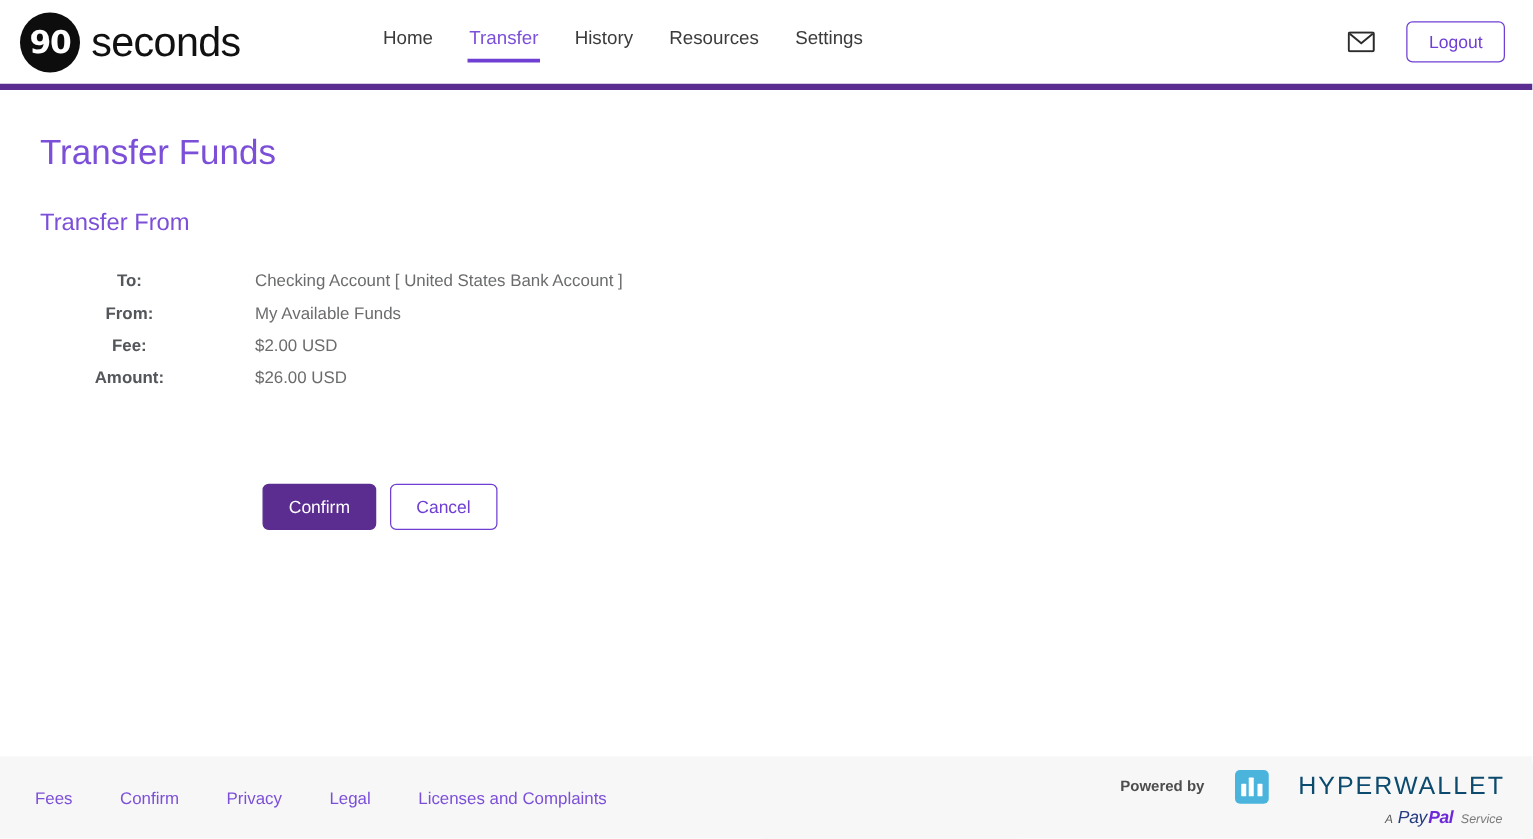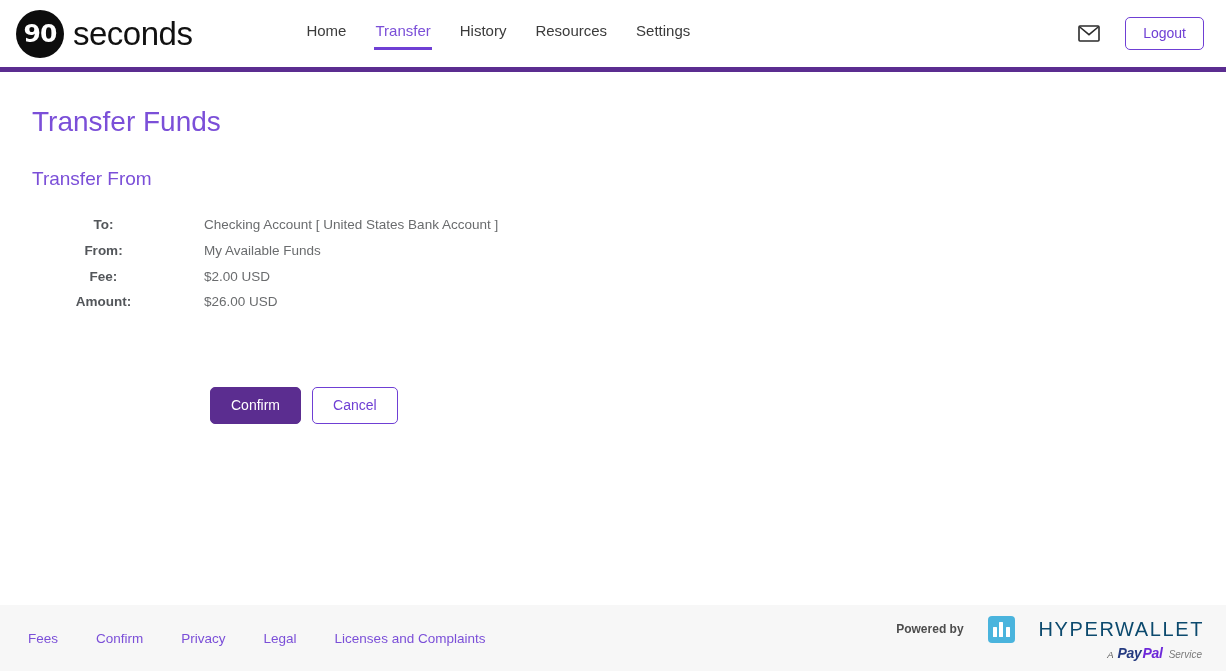--- a/index.html
+++ b/index.html
@@ -313,21 +313,21 @@
     margin-top: 2px;
     margin-right: 2px;
   }
   .pp-a {
     font-size: 9.5px;
     color: #5a5a5a;
     font-style: italic;
   }
   .pp-pay {
     font-size: 14px;
-    font-weight: bold;
+    font-weight: normal;
     font-style: italic;
     color: #253b80;
     letter-spacing: -0.3px;
   }
   .pp-pal {
     font-size: 14px;
     font-weight: bold;
     font-style: italic;
     color: #6d28d9;
     letter-spacing: -0.3px;

